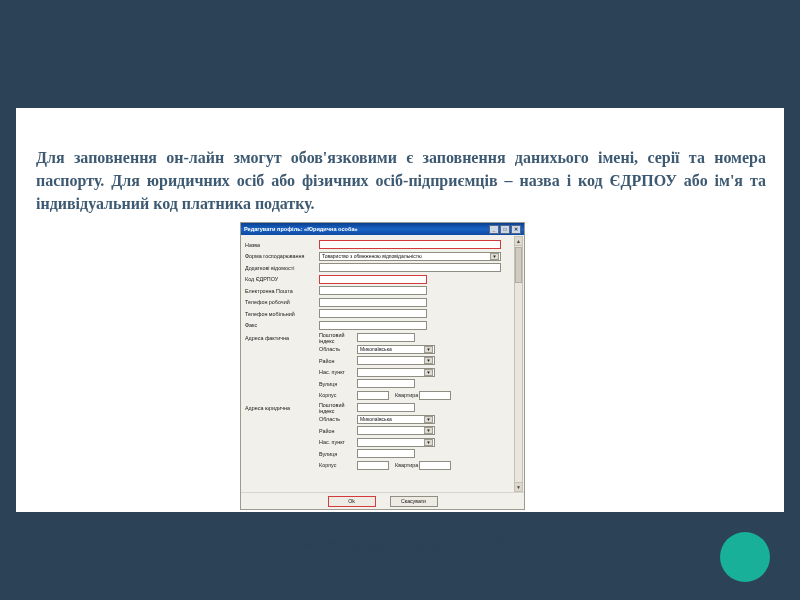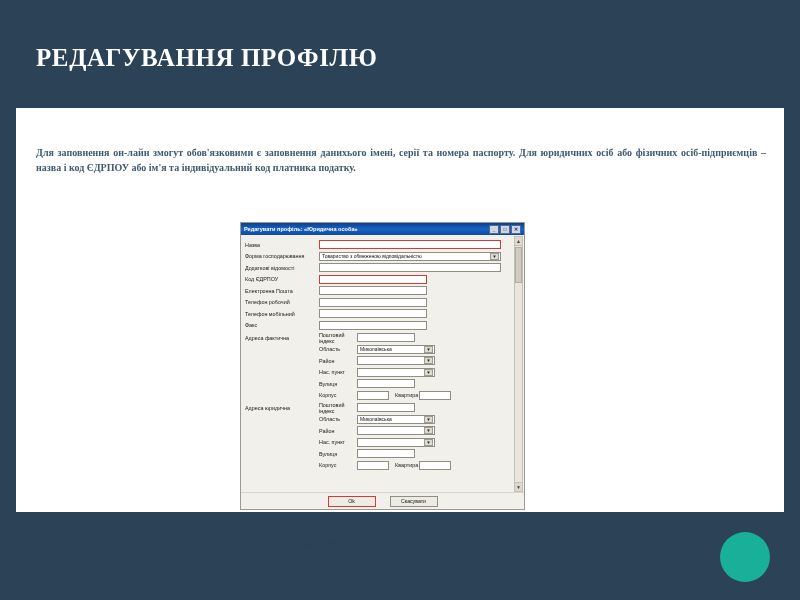--- a/index.html
+++ b/index.html
@@ -44,21 +44,21 @@
     position: absolute; right: 30px; bottom: 18px;
     width: 50px; height: 50px; border-radius: 50%;
     background: #19b09a;
   }
 
   
   .para {
     position: absolute; left: 36px; top: 146px; width: 730px;
     color: #3d5a72;
     font-family: "Liberation Serif", serif;
-    font-size: 10px;
+    font-size: 16px;
     font-weight: bold;
     line-height: 1.45;
     text-align: justify;
   }
 
   .caption {
     position: absolute; left: 0; right: 0; top: 536px;
     text-align: center;
     color: #2b4257;
     font-family: "Liberation Serif", serif;
@@ -190,21 +190,20 @@
 </style>
 </head>
 <body>
 
 <div class="slide">
   <div class="top-band"></div>
   <div class="bottom-band"></div>
   <div class="left-stripe"></div>
   <div class="right-stripe"></div>
 
-  <div class="slide-title">РЕДАГУВАННЯ ПРОФІЛЮ</div>
 
   <div class="para">Для заповнення он-лайн змогут обов'язковими є заповнення данихього імені, серії та номера паспорту. Для юридичних осіб або фізичних осіб-підприємців – назва і код ЄДРПОУ або ім'я та індивідуальний код платника податку.</div>
 
   <div class="shot">
     <div class="shot-titlebar">
       <span class="tb-title">Редагувати профіль: «Юридична особа»</span>
       <span class="tb-btns">
         <span class="tb-btn">_</span>
         <span class="tb-btn">□</span>
         <span class="tb-btn">✕</span>

